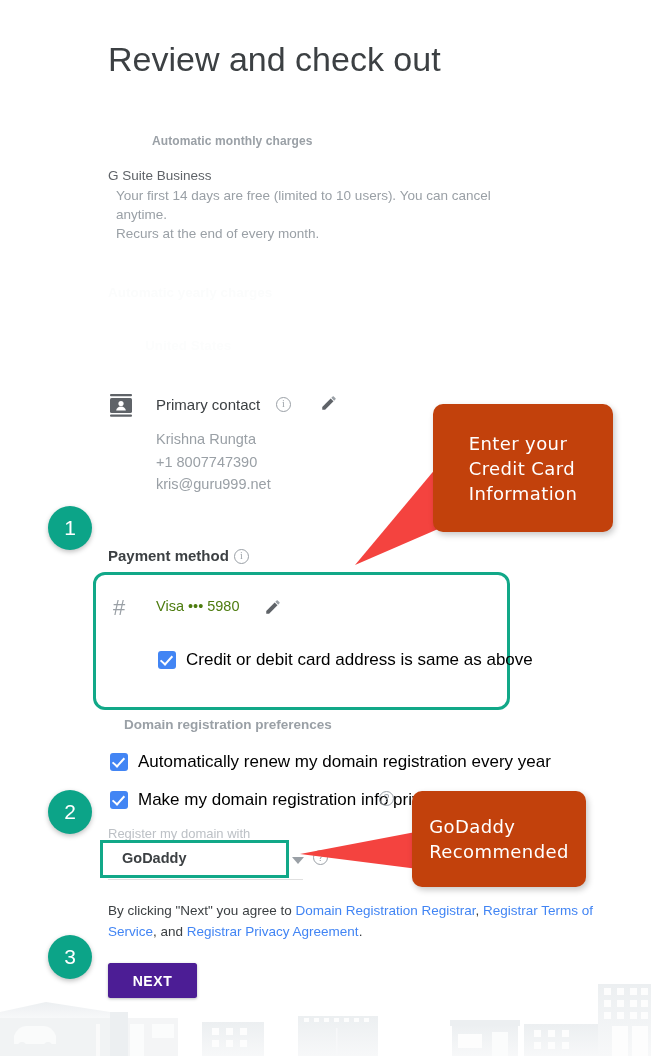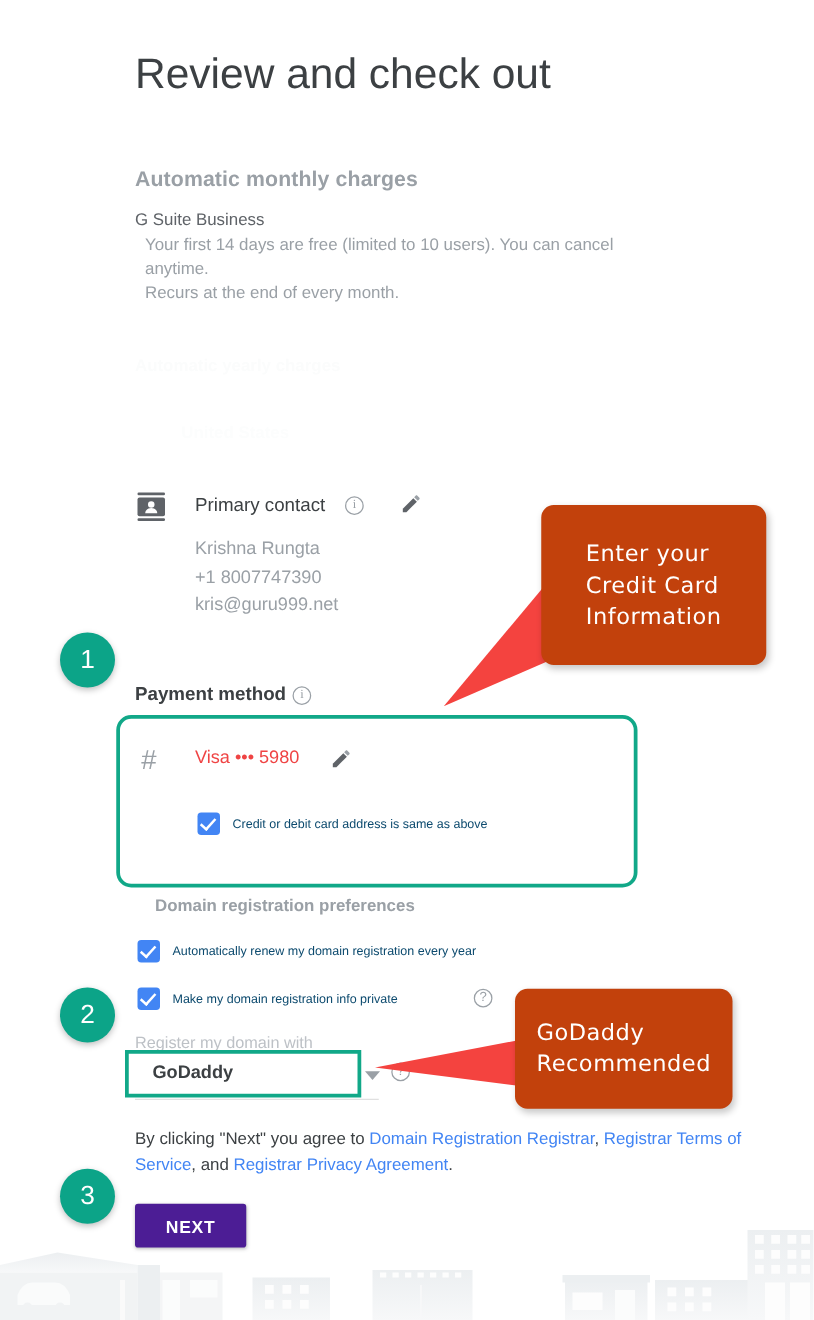--- a/index.html
+++ b/index.html
@@ -21,22 +21,23 @@
 
   
   .page-title {
     position:absolute; left:108px; top:40px;
     font-size:34px; font-weight:300; color:#3c4043; letter-spacing:0px;
     white-space:nowrap;
   }
 
   
   .sect-head {
-    position:absolute; font-size:17px; font-weight:bold; color:#9aa0a6;
+    position:absolute; font-size:12px; font-weight:bold; color:#9aa0a6;
     letter-spacing:0.1px;
+    margin-left:44px;
   }
   .charge-title { position:absolute; left:108px; top:168px; font-size:13.5px; color:#5f6368; }
   .charge-desc  { position:absolute; left:116px; top:186px; width:392px; font-size:13.5px; color:#9aa0a6; line-height:19px; }
   .charge-price { position:absolute; left:430px; top:186px; width:160px; text-align:right; font-size:13.5px; color:#5f6368; line-height:19px; }
   .charge-price .tax { color:#9aa0a6; }
 
   .faded-head { position:absolute; left:108px; top:285px; font-size:13.5px; font-weight:bold; color:#fbfcfc; }
   .faded-sub  { position:absolute; left:145px; top:338px; font-size:13.5px; font-weight:bold; color:#fcfdfd; }
 
   
@@ -48,30 +49,30 @@
 
   
   .pay-label { position:absolute; left:108px; top:547px; font-size:15px; font-weight:bold; color:#3c4043; }
   .info-i-2 { position:absolute; left:234px; top:549px; }
 
   .green-box-round {
     position:absolute; left:93px; top:572px; width:417px; height:138px;
     border:3px solid #11a888; border-radius:12px; background:#fff;
   }
   .hash-icon { position:absolute; left:113px; top:595px; font-size:22px; color:#9aa0a6; font-weight:300; }
-  .card-text { position:absolute; left:156px; top:598px; font-size:14.5px; color:#ef4444; white-space:nowrap; }
+  .card-text { position:absolute; left:156px; top:598px; font-size:14.5px; color:#4d7c0f; white-space:nowrap; }
   .pencil-2 { position:absolute; left:264px; top:598px; }
 
   .cb { width:18px; height:18px; border-radius:3px; background:#4285f4; display:inline-block;
         position:relative; vertical-align:middle; flex:0 0 auto; }
   .cb::after {
     content:""; position:absolute; left:5px; top:2px; width:5px; height:10px;
     border:solid #fff; border-width:0 2.4px 2.4px 0; transform:rotate(42deg);
   }
-  .cb-row { position:absolute; display:flex; align-items:center; gap:10px; font-size:10px; color:#0c4a6e; white-space:nowrap; }
+  .cb-row { position:absolute; display:flex; align-items:center; gap:10px; font-size:17px; color:#000000; white-space:nowrap; }
 
   .pay-cb { left:158px; top:650px; }
 
   
   .dom-head { position:absolute; left:124px; top:717px; font-size:13.5px; font-weight:bold; color:#9aa0a6; }
   .dom-cb-1 { left:110px; top:752px; }
   .dom-cb-2 { left:110px; top:790px; }
   .help-q-1 { position:absolute; left:379px; top:791px; }
 
   .reg-label { position:absolute; left:108px; top:826px; font-size:13px; color:#bdc1c6; }

